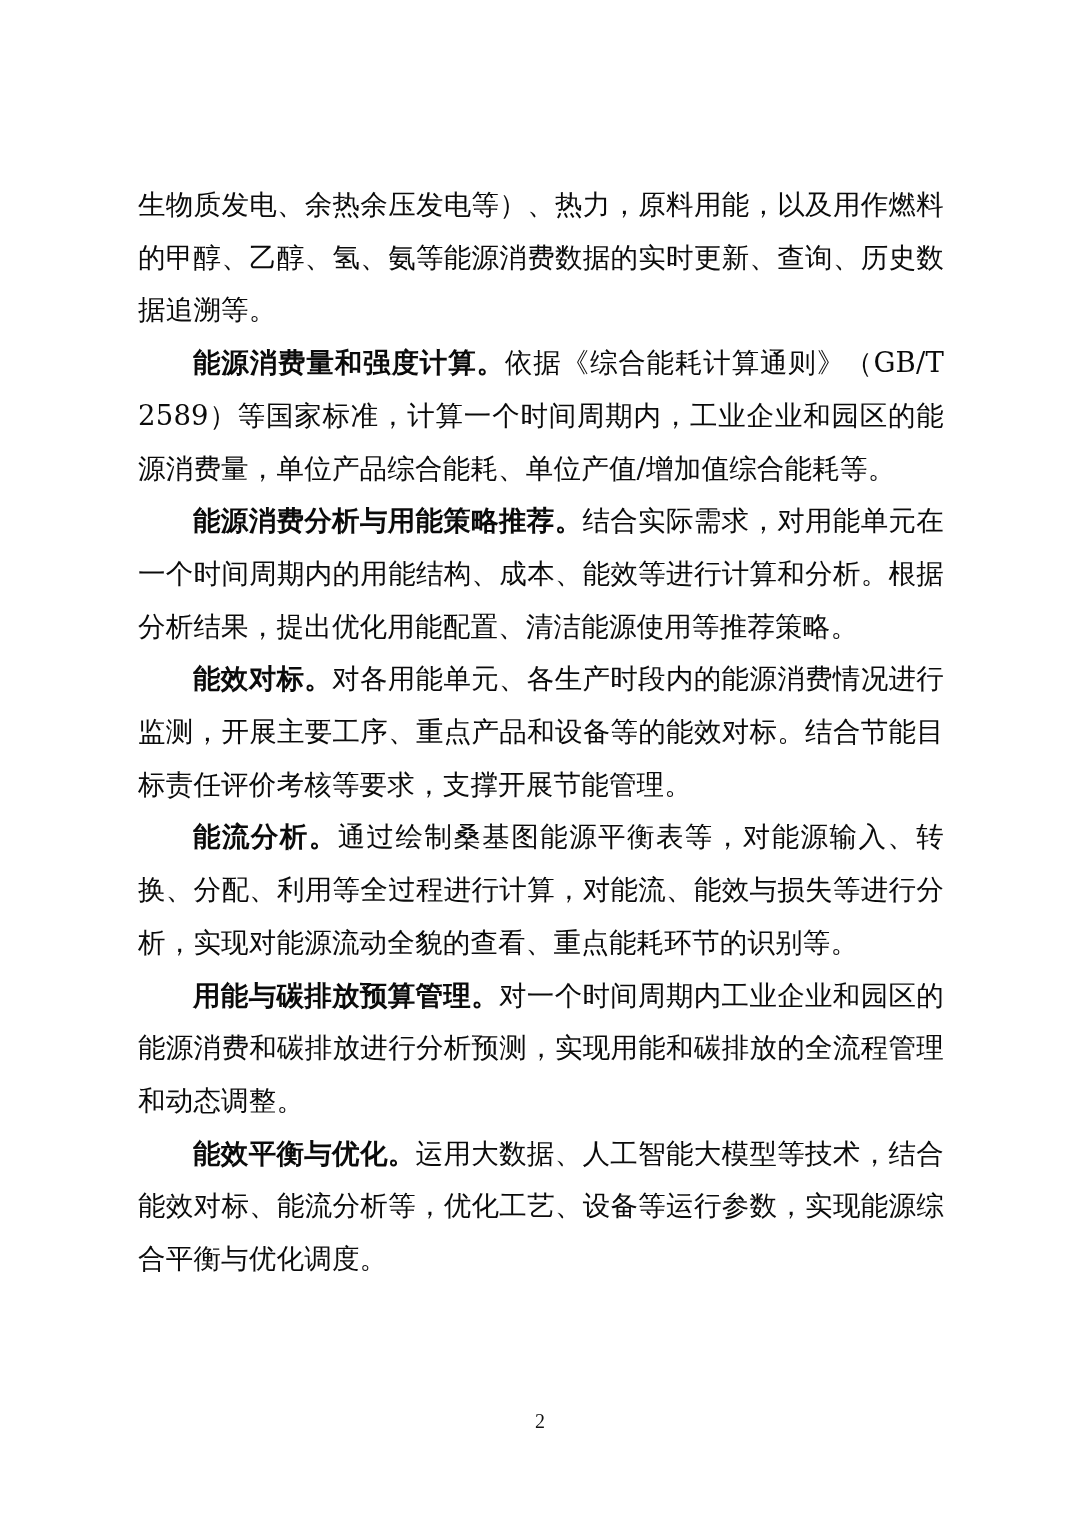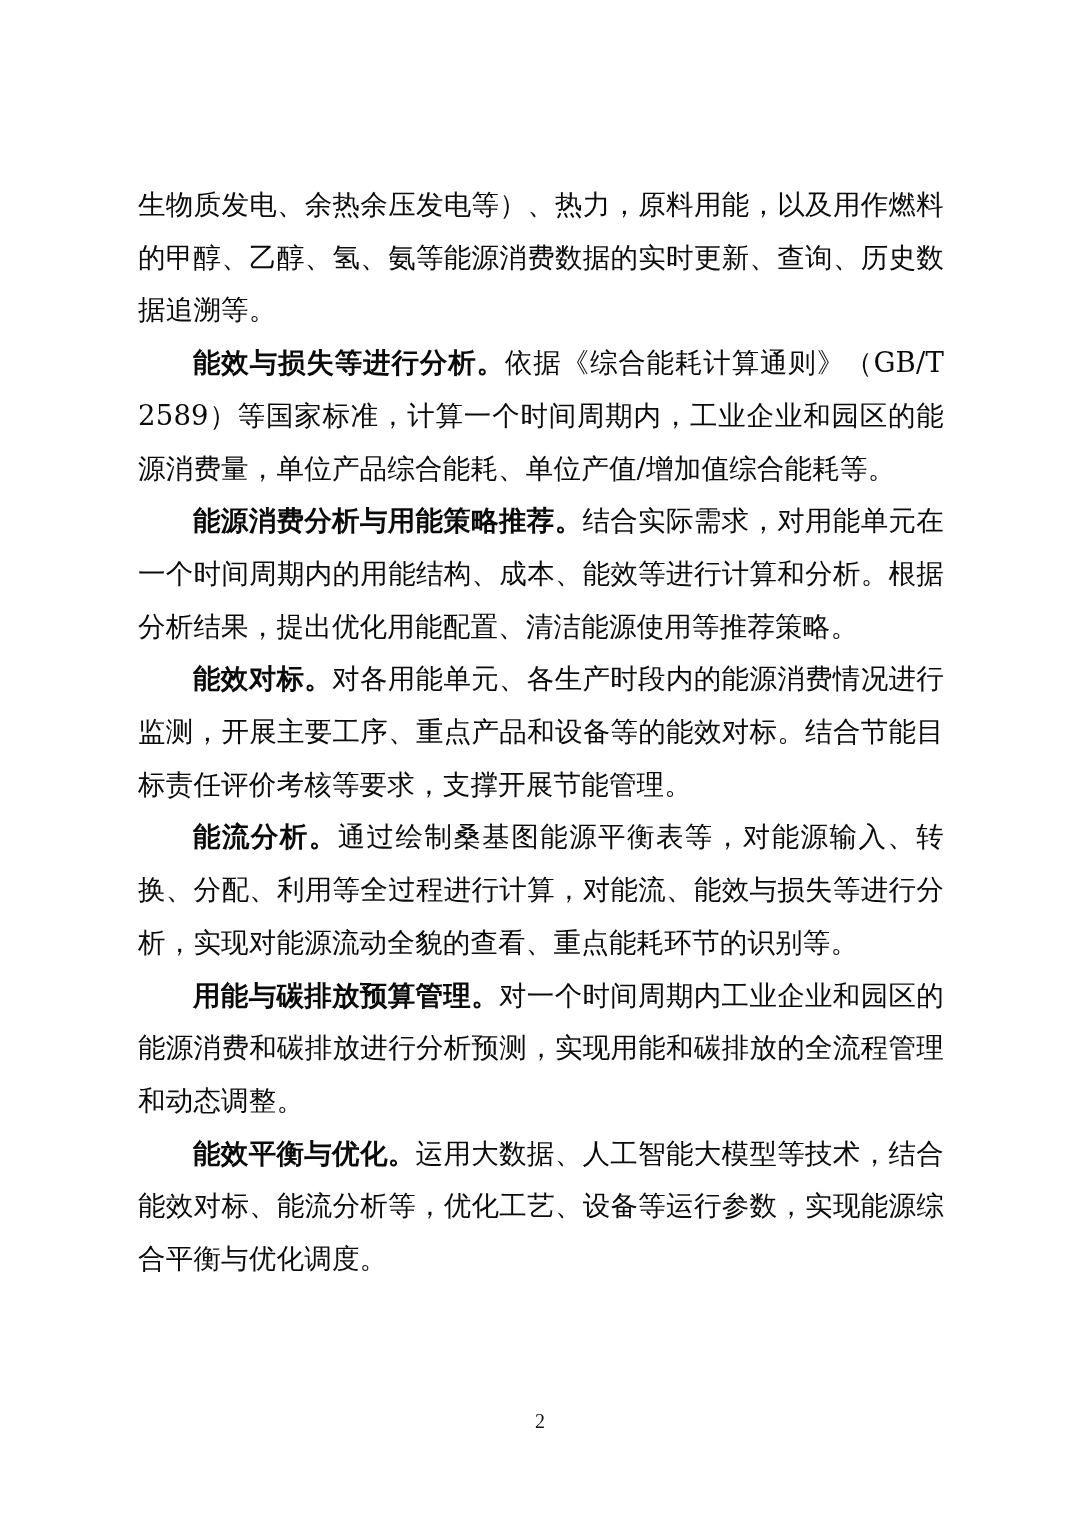--- a/index.html
+++ b/index.html
@@ -49,21 +49,21 @@
     font-family: "Liberation Serif", "DejaVu Serif", serif;
   }
 </style>
 </head>
 <body>
 
 <div class="page">
   <div class="content">
   <p class="para"><span class="body-text">生物质发电、余热余压发电等）、热力，原料用能，以及用作燃料的甲醇、乙醇、氢、氨等能源消费数据的实时更新、查询、历史数据追溯等。</span></p>
 
-  <p class="para indent"><span class="lead">能效与损失等进行分析。</span><span class="body-text">依据《综合能耗计算通则》（GB/T 2589）等国家标准，计算一个时间周期内，工业企业和园区的能源消费量，单位产品综合能耗、单位产值/增加值综合能耗等。</span></p>
+  <p class="para indent"><span class="lead">能源消费量和强度计算。</span><span class="body-text">依据《综合能耗计算通则》（GB/T 2589）等国家标准，计算一个时间周期内，工业企业和园区的能源消费量，单位产品综合能耗、单位产值/增加值综合能耗等。</span></p>
 
   <p class="para indent"><span class="lead">能源消费分析与用能策略推荐。</span><span class="body-text">结合实际需求，对用能单元在一个时间周期内的用能结构、成本、能效等进行计算和分析。根据分析结果，提出优化用能配置、清洁能源使用等推荐策略。</span></p>
 
   <p class="para indent"><span class="lead">能效对标。</span><span class="body-text">对各用能单元、各生产时段内的能源消费情况进行监测，开展主要工序、重点产品和设备等的能效对标。结合节能目标责任评价考核等要求，支撑开展节能管理。</span></p>
 
   <p class="para indent"><span class="lead">能流分析。</span><span class="body-text">通过绘制桑基图能源平衡表等，对能源输入、转换、分配、利用等全过程进行计算，对能流、能效与损失等进行分析，实现对能源流动全貌的查看、重点能耗环节的识别等。</span></p>
 
   <p class="para indent"><span class="lead">用能与碳排放预算管理。</span><span class="body-text">对一个时间周期内工业企业和园区的能源消费和碳排放进行分析预测，实现用能和碳排放的全流程管理和动态调整。</span></p>
 
   <p class="para indent"><span class="lead">能效平衡与优化。</span><span class="body-text">运用大数据、人工智能大模型等技术，结合能效对标、能流分析等，优化工艺、设备等运行参数，实现能源综合平衡与优化调度。</span></p>

